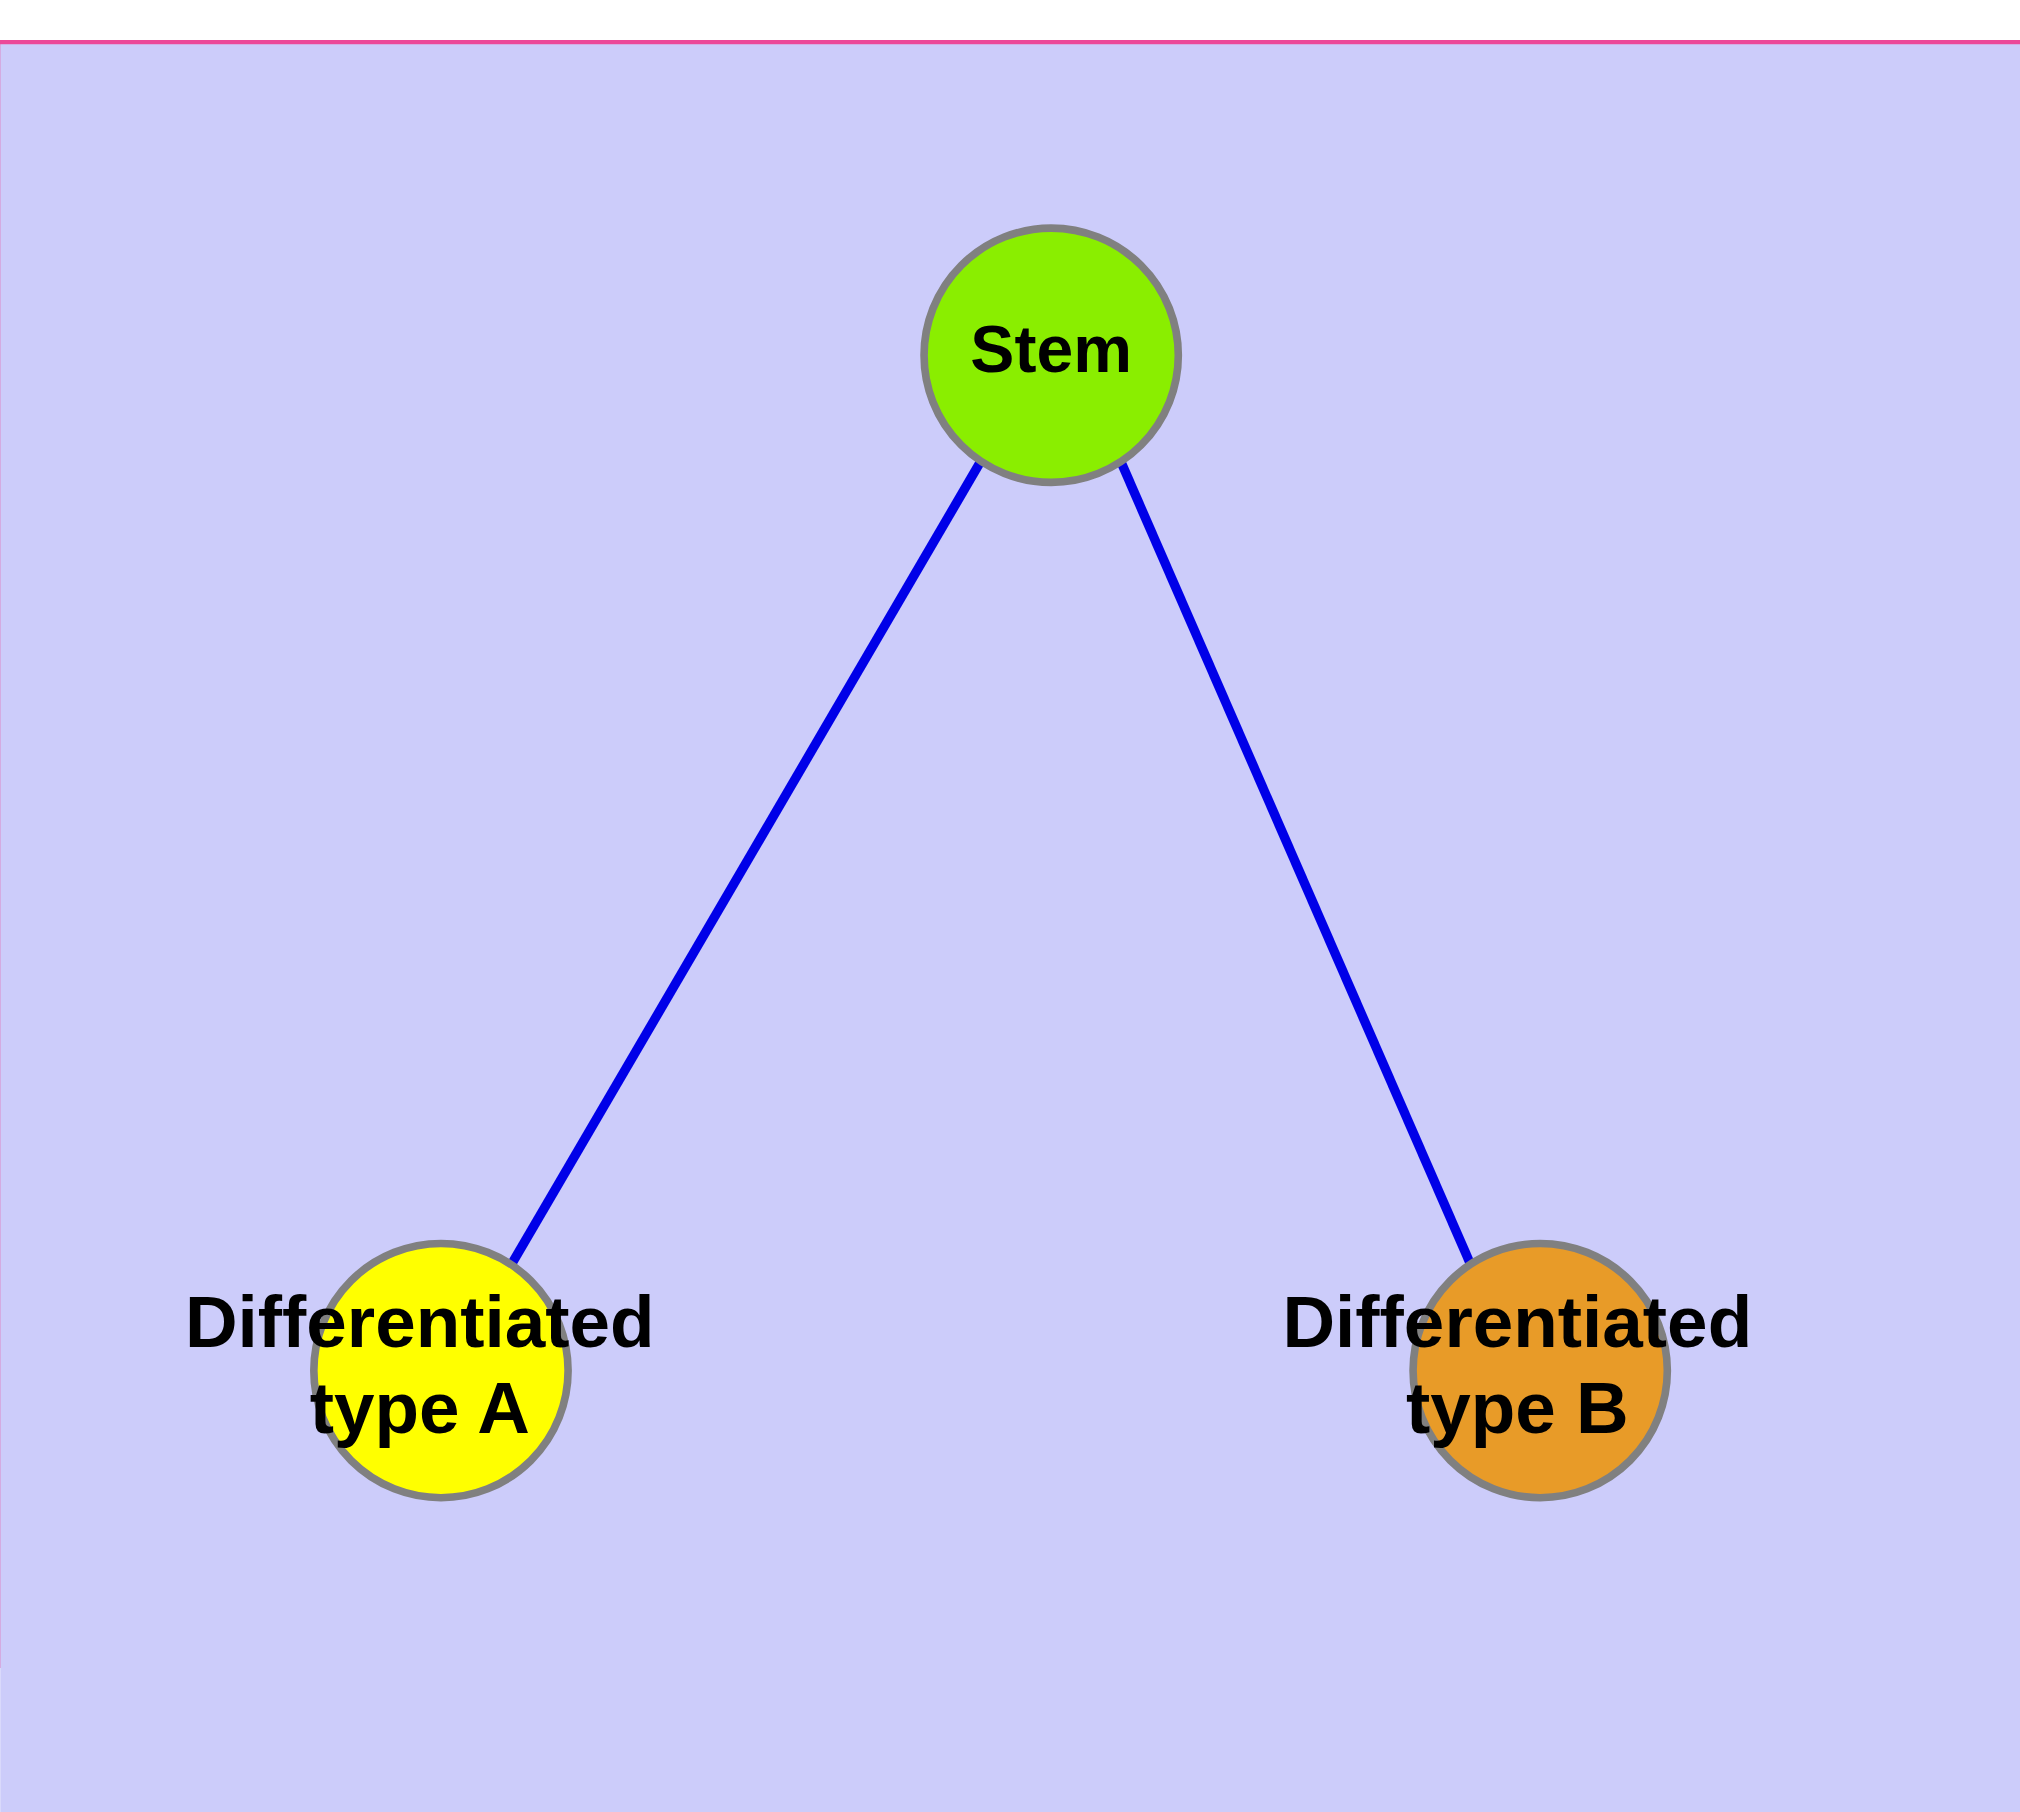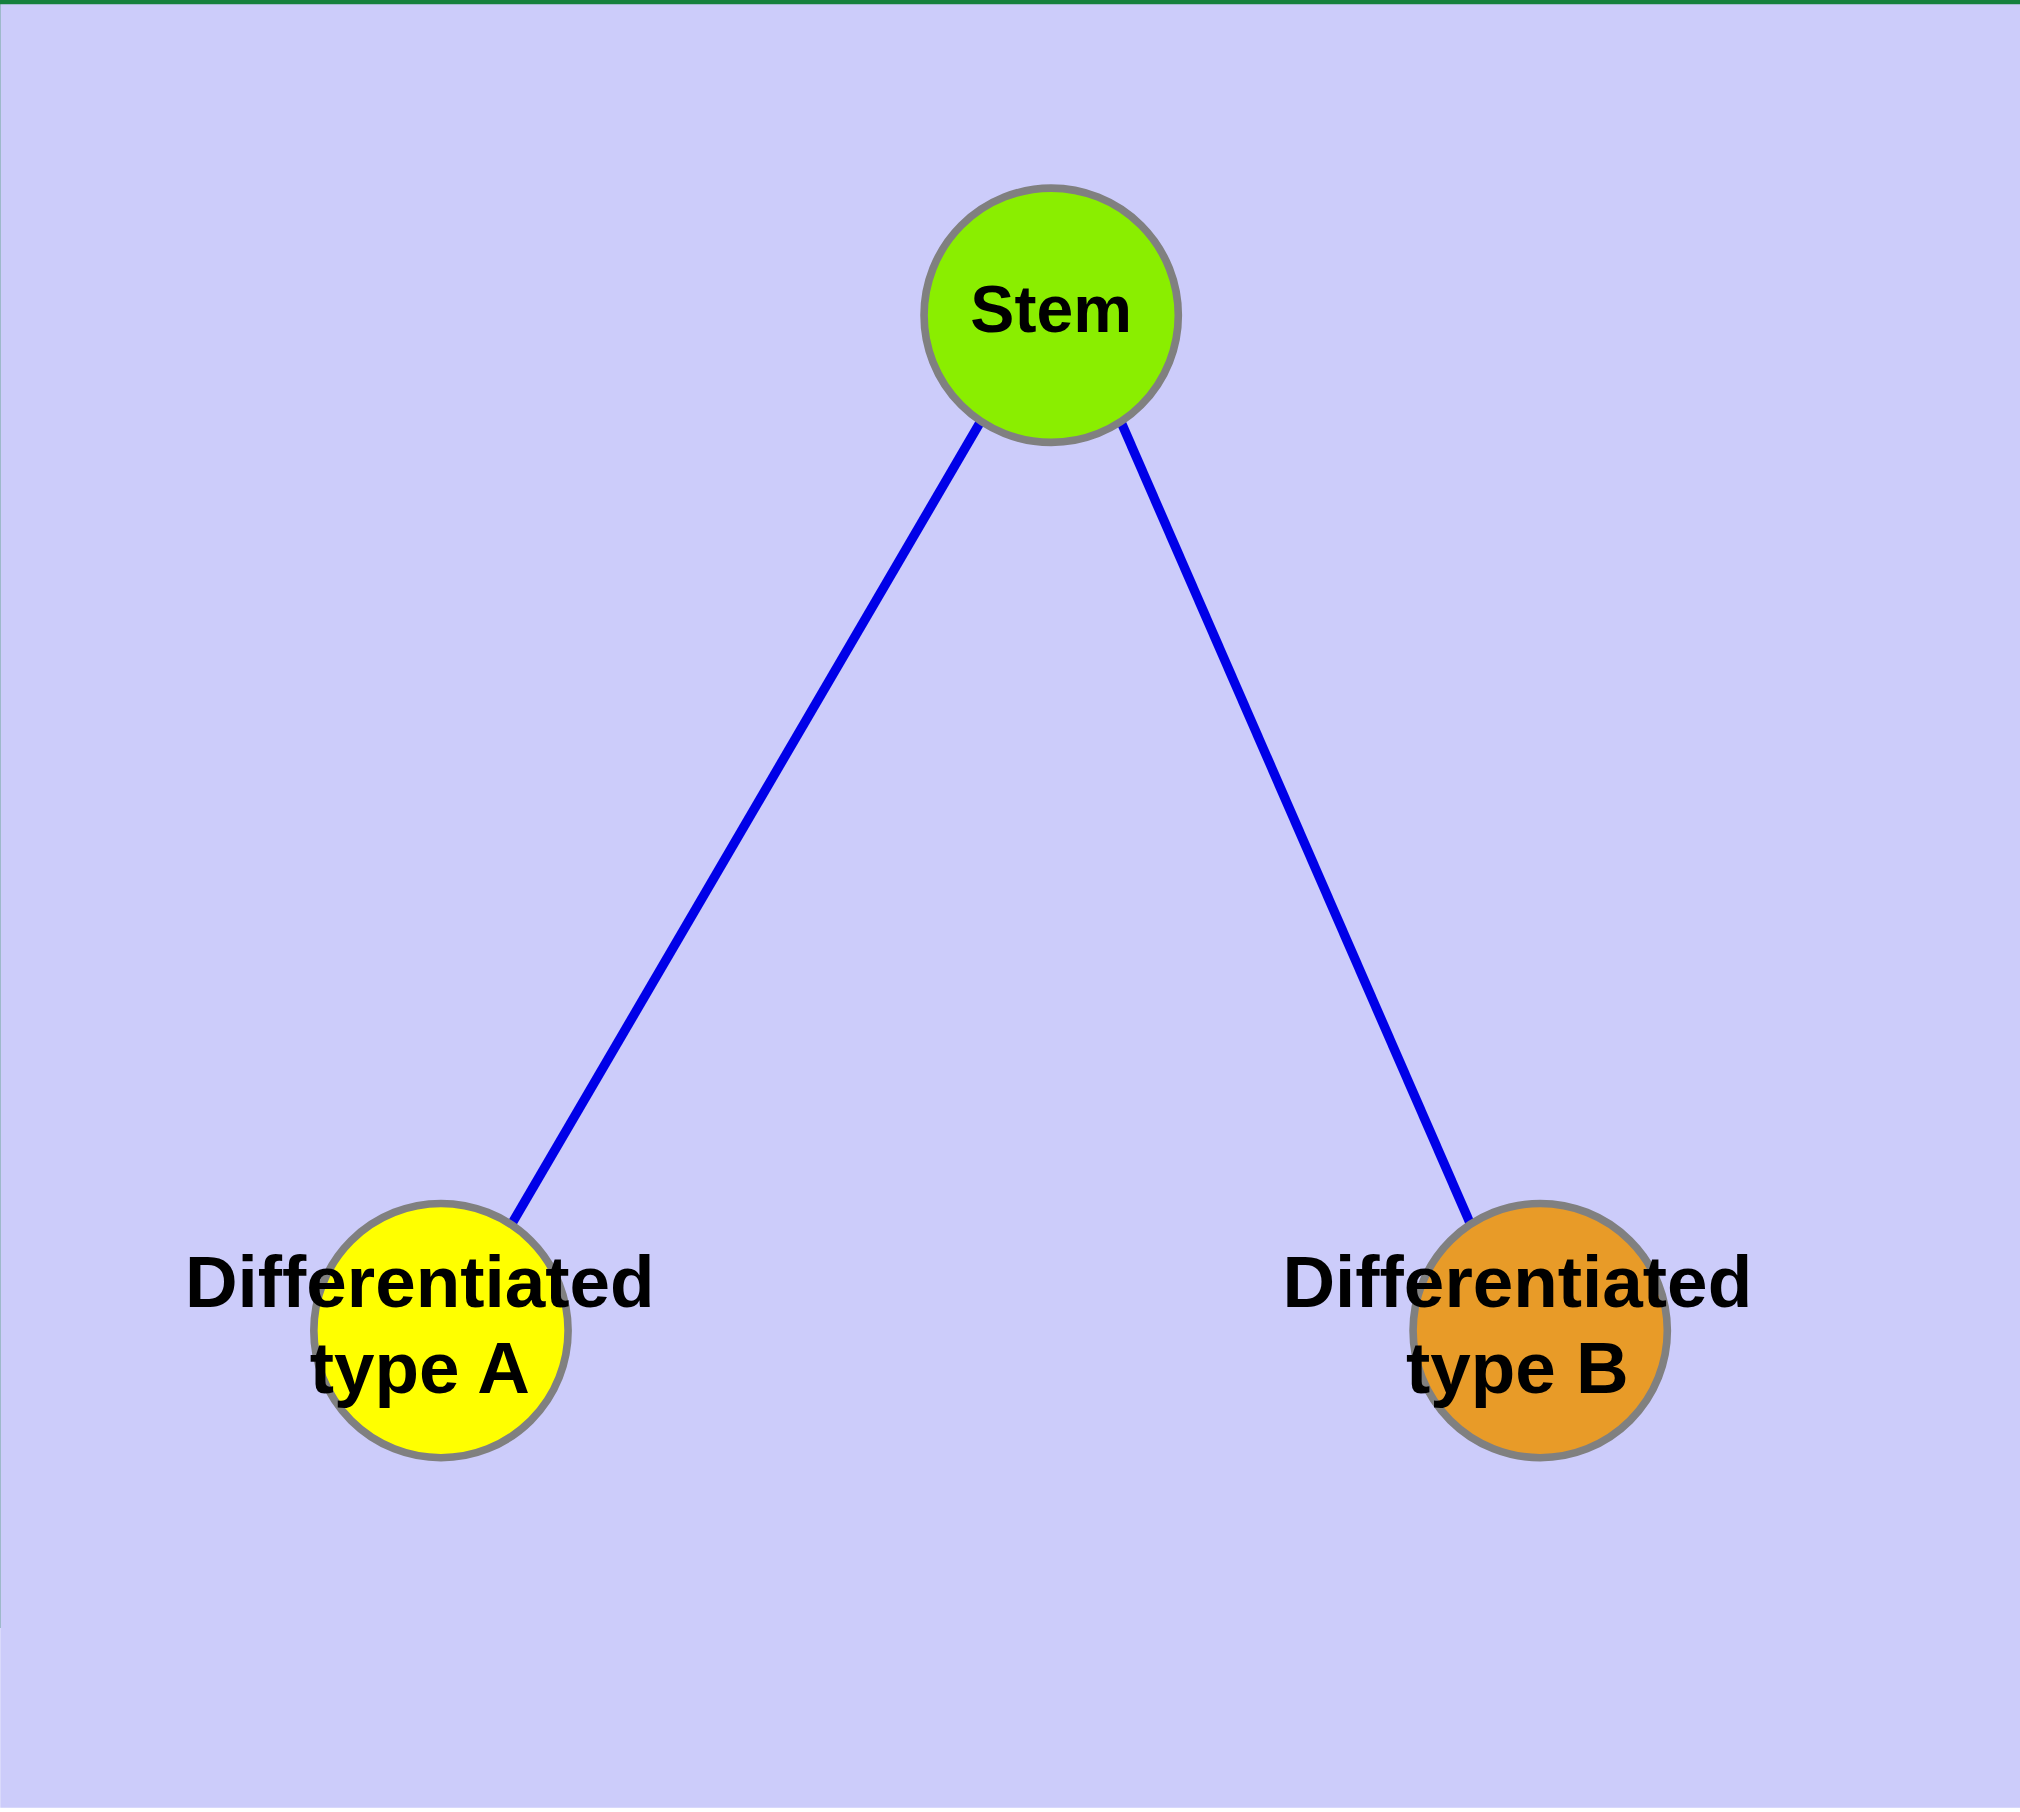--- a/index.html
+++ b/index.html
@@ -10,21 +10,22 @@
   body {
     width: 2021px;
     height: 1812px;
     overflow: hidden;
     font-family: "Liberation Sans", sans-serif;
   }
   #graph-canvas {
     position: relative;
     width: 2021px;
     height: 1628px;
-    background: #15803d;
+    background: #ec4899;
+    margin-top: 40px;
   }
   #graph-svg {
     position: absolute;
     left: 0;
     top: 0;
     width: 2021px;
     height: 1812px;
     display: block;
   }
   .node-label {

